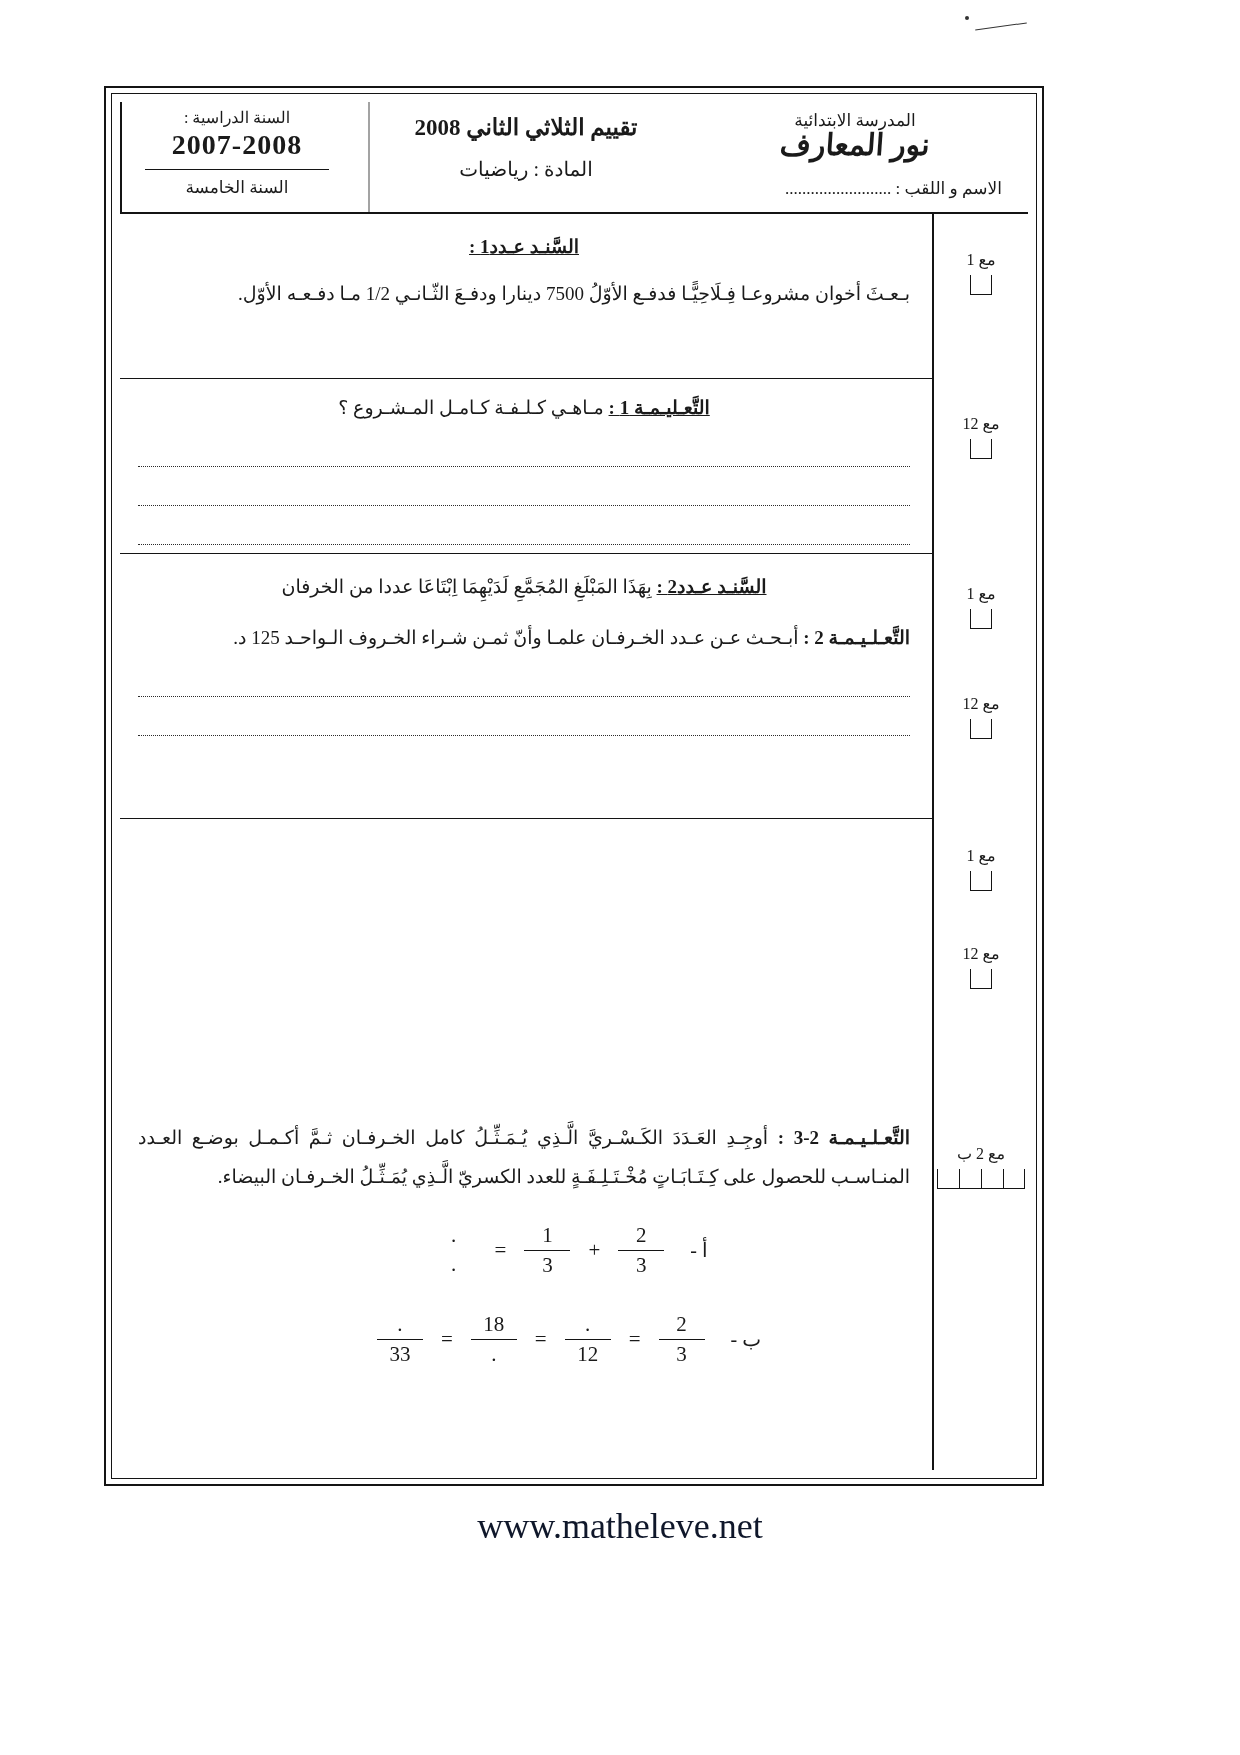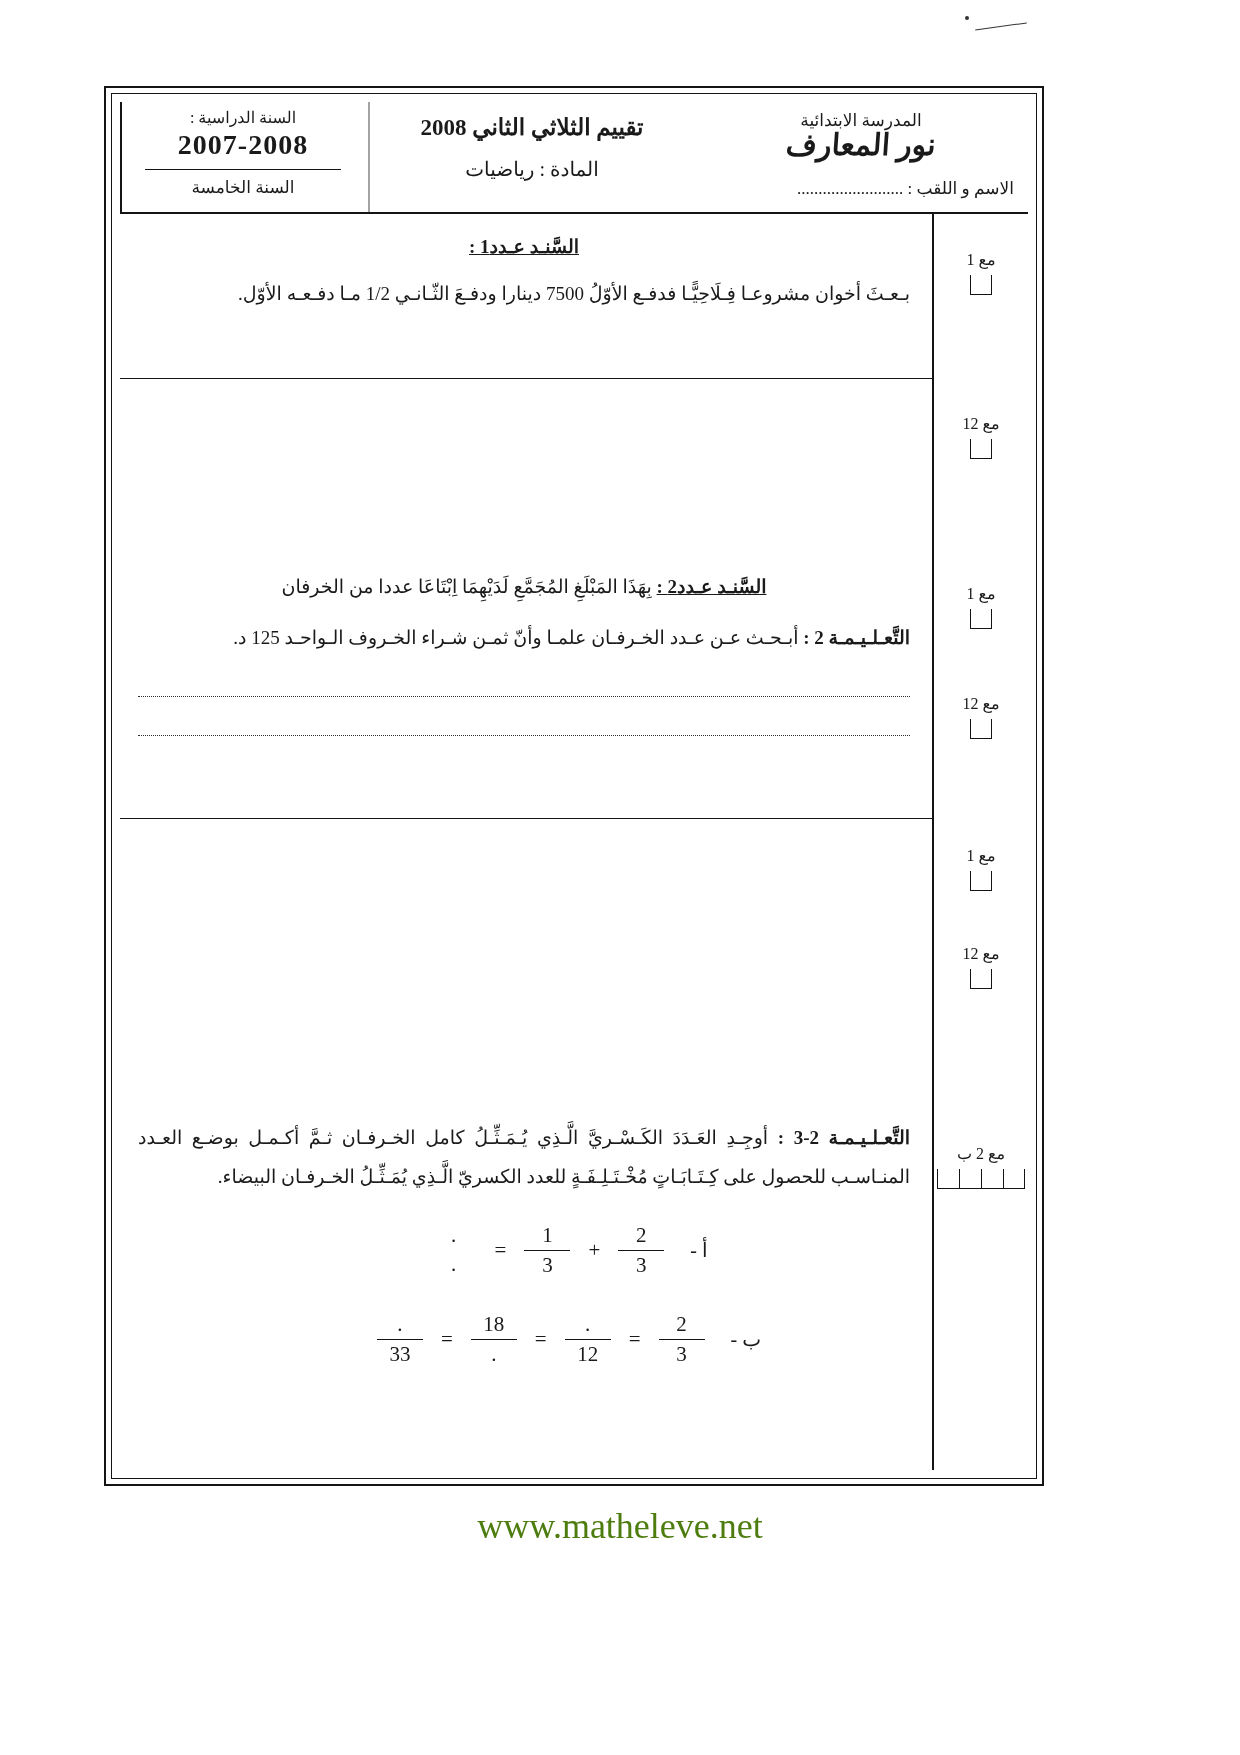--- a/index.html
+++ b/index.html
@@ -71,21 +71,21 @@
     right: 8px;
     height: 112px;
     border-bottom: 2px solid #141414;
     box-sizing: border-box;
     display: flex;
     flex-direction: row;
   }
   .hcell {
     box-sizing: border-box;
     position: relative;
-    padding: 6px 14px 0 10px;
+    padding: 6px 26px 0 10px;
   }
   .hcell.year {
     width: 248px;
     border-left: 2px solid #141414;
   }
   .hcell.exam {
     width: 330px;
     border-left: 2px solid #a3a3a3;
     text-align: center;
   }
@@ -270,21 +270,21 @@
   .op { font-size: 21px; }
 
   
   .site {
     position: absolute;
     left: 0;
     top: 1505px;
     width: 1240px;
     text-align: center;
     font-size: 36px;
-    color: #4d7c0f;
+    color: #0f172a;
     font-family: "Liberation Serif", "DejaVu Serif", serif;
   }
 </style>
 </head>
 <body>
 
 <div class="sheet">
 
   <div class="corner-marks">
     <div class="dot"></div>
@@ -379,20 +379,29 @@
 
         <div class="content-col">
 
           <div class="sec bordered" style="top:0; height:165px;">
             <div class="txt rightal" style="margin-top:4px;">
               <span class="q-title">السَّنـد عـدد1 :</span>
             </div>
             <div class="txt" style="margin-top:8px;">بـعـثَ أخوان مشروعـا فِـلَاحِيًّـا فدفـع الأوّلُ 7500 دينارا ودفـعَ الثّـانـي 1/2 مـا دفـعـه الأوّل.</div>
           </div>
 
+          <div class="sec bordered" style="top:165px; height:175px;">
+            <div class="txt rightal">
+              <span class="q-title">التَّعـليـمـة 1 :</span>
+              <span>مـاهـي كـلـفـة كـامـل المـشـروع ؟</span>
+            </div>
+            <div class="dotline"></div>
+            <div class="dotline"></div>
+            <div class="dotline"></div>
+          </div>
 
           <div class="sec bordered" style="top:340px; height:265px;">
             <div class="txt rightal" style="margin-top:4px;">
               <span class="q-title">السَّنـد عـدد2 :</span>
               <span>بِهَذَا المَبْلَغِ المُجَمَّعِ لَدَيْهِمَا اِبْتَاعَا عددا من الخرفان</span>
             </div>
             <div class="txt" style="margin-top:12px;">
               <span class="q-title" style="text-decoration:none;">التَّعـلـيـمـة 2 :</span>
               <span>أبـحـث عـن عـدد الخـرفـان علمـا وأنّ ثمـن شـراء الخـروف الـواحـد 125 د.</span>
             </div>

